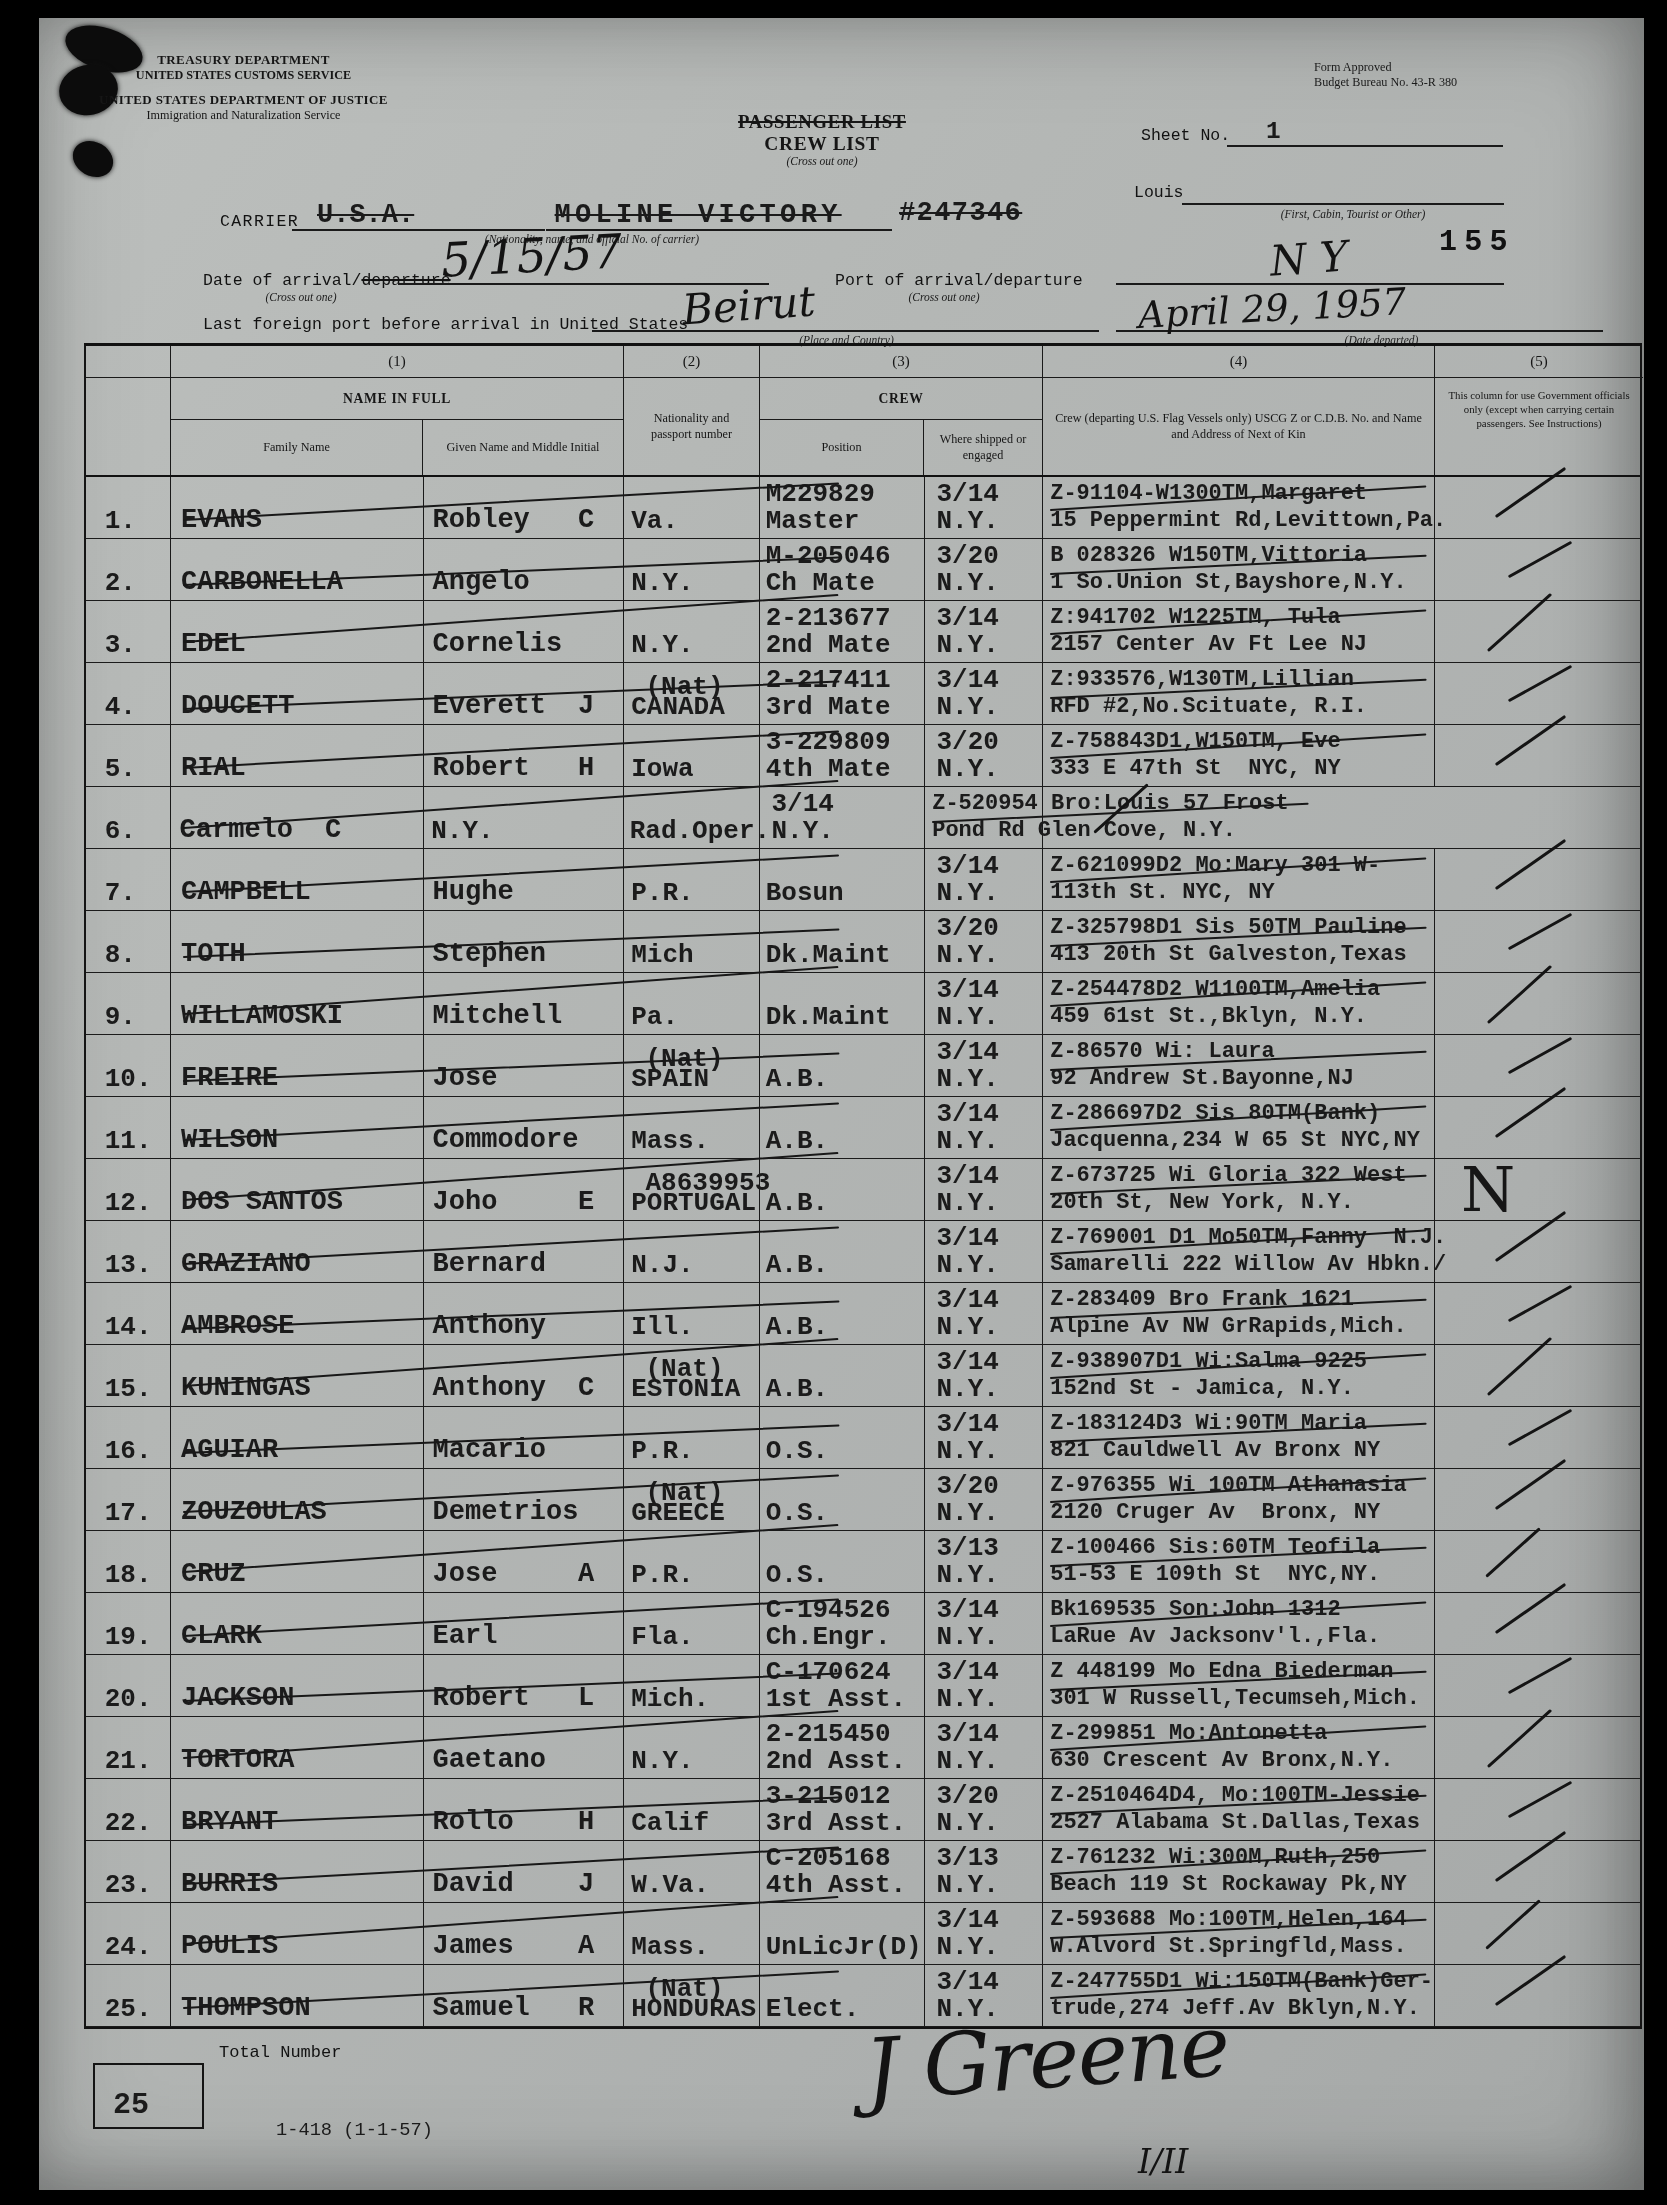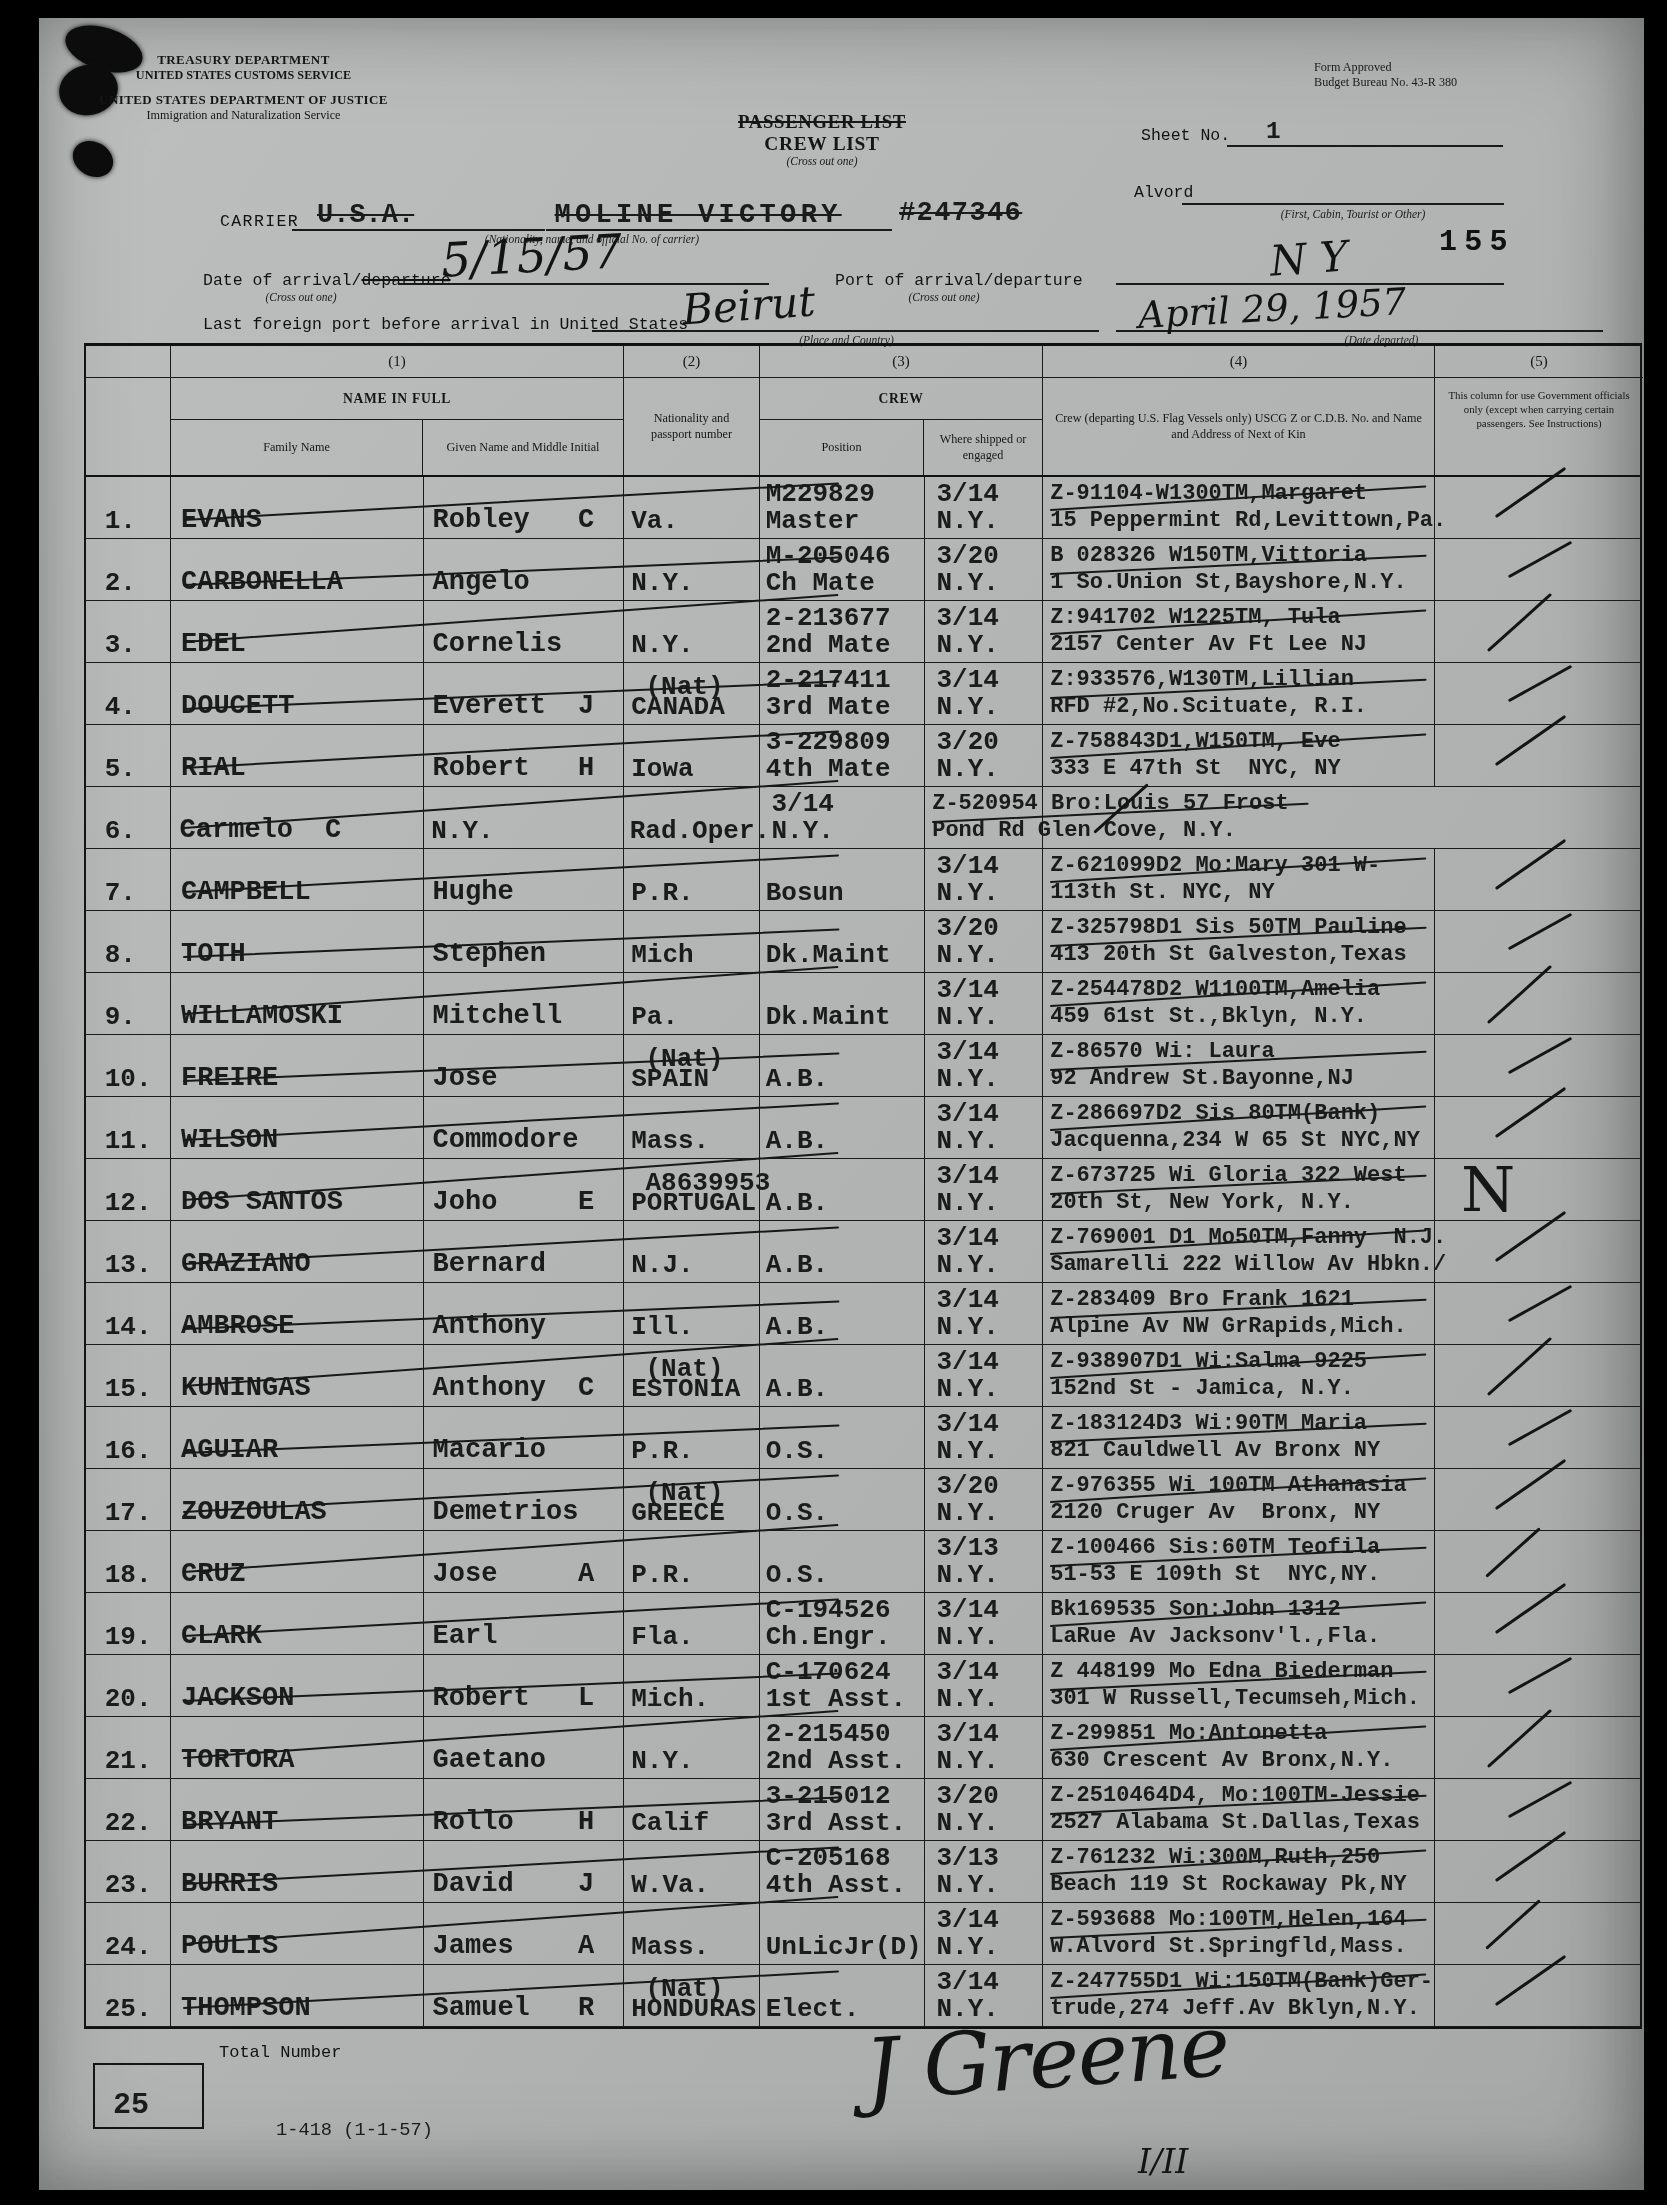--- a/index.html
+++ b/index.html
@@ -123,21 +123,21 @@
     <div class="ftitle struck" style="font-size:18.7px;">PASSENGER LIST</div>
     <div class="ftitle">CREW LIST</div>
     <div class="fsmall">(Cross out one)</div>
   </div>
 
   <span class="abs flabel" style="left:1102px; top:108px;">Sheet No.</span>
   <div class="abs uline" style="left:1188px; top:99px; width:276px; height:30px;">
     <span class="tw" style="font-size:24.4px; margin-left:39px;">1</span>
   </div>
 
-  <span class="abs flabel" style="left:1095px; top:165px;">Alvord</span>
+  <span class="abs flabel" style="left:1095px; top:165px;">Louis</span>
   <div class="abs uline" style="left:1143px; top:161px; width:322px; height:26px;"></div>
   <div class="abs fsmall" style="left:1163px; top:190px; width:302px; text-align:center;">(First, Cabin, Tourist or Other)</div>
 
   <span class="abs flabel" style="left:164px; top:194px; letter-spacing:1.4px;margin-left:17px;">CARRIER</span>
   <div class="abs uline" style="left:253px; top:174px; width:253px; height:39px;">
     <span class="tw t38 struck" style="margin-left:25px;">U.S.A.</span>
   </div>
   <div class="abs uline" style="left:507px; top:174px; width:346px; height:39px;">
     <span class="tw t38 struck" style="margin-left:8.6px; letter-spacing:4.3px;">MOLINE VICTORY</span>
   </div>

